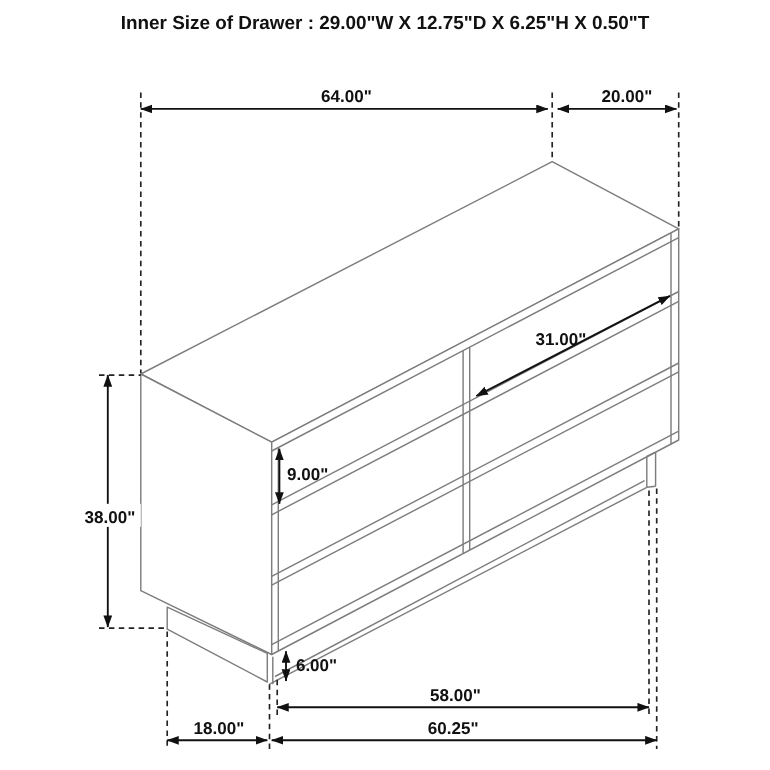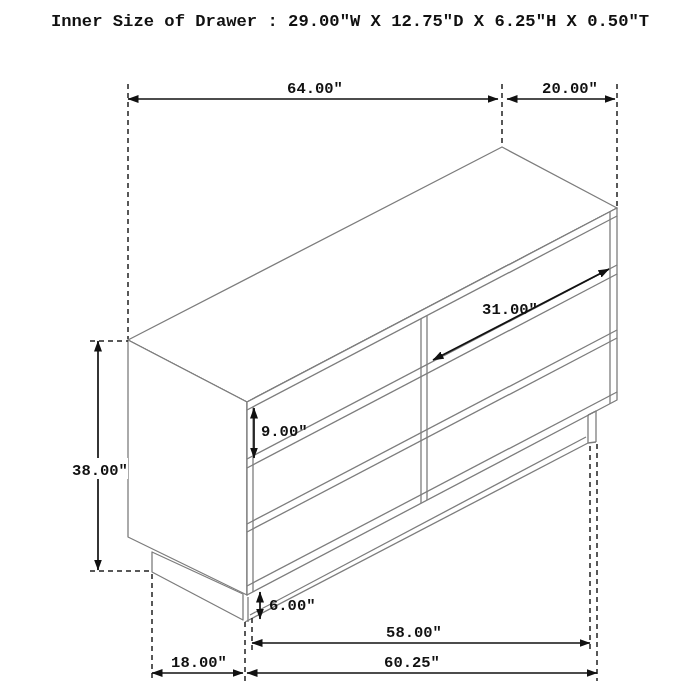--- a/index.html
+++ b/index.html
@@ -1,18 +1,18 @@
 <!DOCTYPE html>
 <html><head>
 <meta charset="utf-8">
 <style>
   html,body{margin:0;padding:0;background:#ffffff;}
   .stage{
     position:relative;width:700px;height:700px;background:#ffffff;
-    font-family:Liberation Mono, monospace;overflow:hidden;
+    font-family:Liberation Sans, sans-serif;overflow:hidden;
   }
   svg{display:block;}
   .furn{stroke:#7d7d7d;stroke-width:1.3;fill:none;stroke-linejoin:round;}
   .furn-face{stroke:#7d7d7d;stroke-width:1.3;fill:#ffffff;stroke-linejoin:round;}
   .dash{stroke:#222222;stroke-width:1.5;fill:none;stroke-dasharray:5 4;}
   .dim{stroke:#111111;stroke-width:1.7;fill:none;}
   .dim-label{fill:#111111;font-weight:bold;font-size:15.5px;}
   .title-label{fill:#111111;font-weight:bold;font-size:17.2px;}
   .labelbg{fill:#ffffff;stroke:none;}
 </style>

